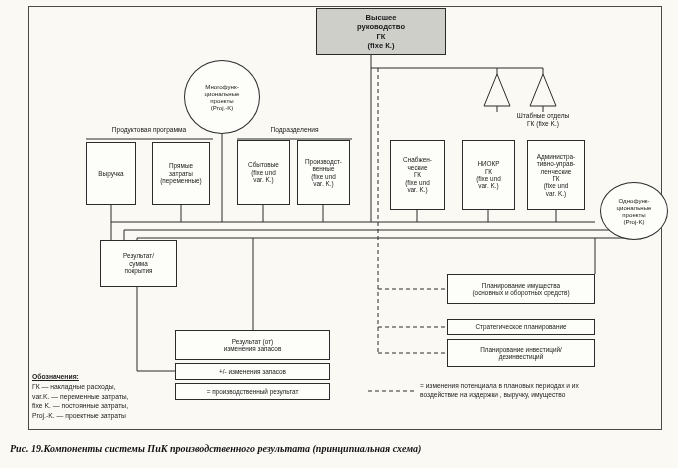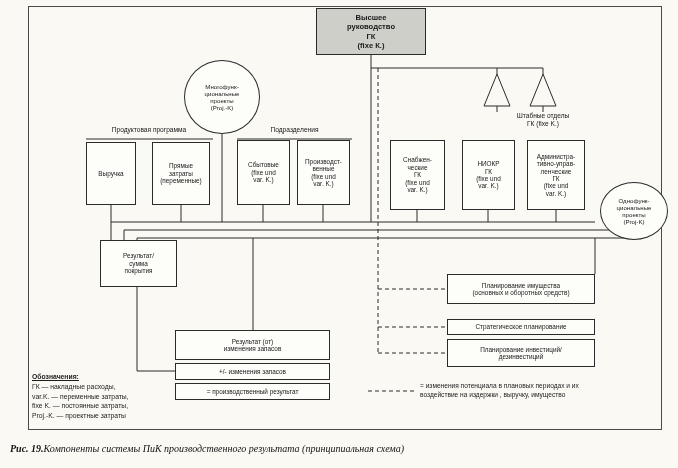--- a/index.html
+++ b/index.html
@@ -33,23 +33,23 @@
   .legend-title { font-weight:bold; text-decoration:underline; margin-bottom:1px; }
   .note {
     position:absolute; left:420px; top:382px; width:240px;
     font-size:6.6px; line-height:1.3; white-space:pre-line;
   }
   .caption {
     position:absolute; left:10px; top:443px; width:660px;
     font-family:"Liberation Serif", serif; font-size:10px; color:#111;
   }
   .cap-label { font-weight:bold; font-style:italic; margin-right:0; }
-  .cap-text { font-weight:normal; font-style:italic; }
+  .cap-text { font-weight:bold; font-style:italic; }
   
-  #n-top        { left:316px; top:8px;   width:110px; height:47px; }
+  #n-top        { left:316px; top:8px;   width:130px; height:47px; }
   #n-multi      { left:184px; top:60px;  width:76px;  height:74px; }
   #n-revenue    { left:86px;  top:142px; width:50px;  height:63px; }
   #n-direct     { left:152px; top:142px; width:58px;  height:63px; }
   #n-sales      { left:237px; top:140px; width:53px;  height:65px; }
   #n-prod       { left:297px; top:140px; width:53px;  height:65px; }
   #n-procure    { left:390px; top:140px; width:55px;  height:70px; }
   #n-rnd        { left:462px; top:140px; width:53px;  height:70px; }
   #n-admin      { left:527px; top:140px; width:58px;  height:70px; }
   #n-single     { left:600px; top:182px; width:68px;  height:58px; }
   #n-rescov     { left:100px; top:240px; width:77px;  height:47px; }

